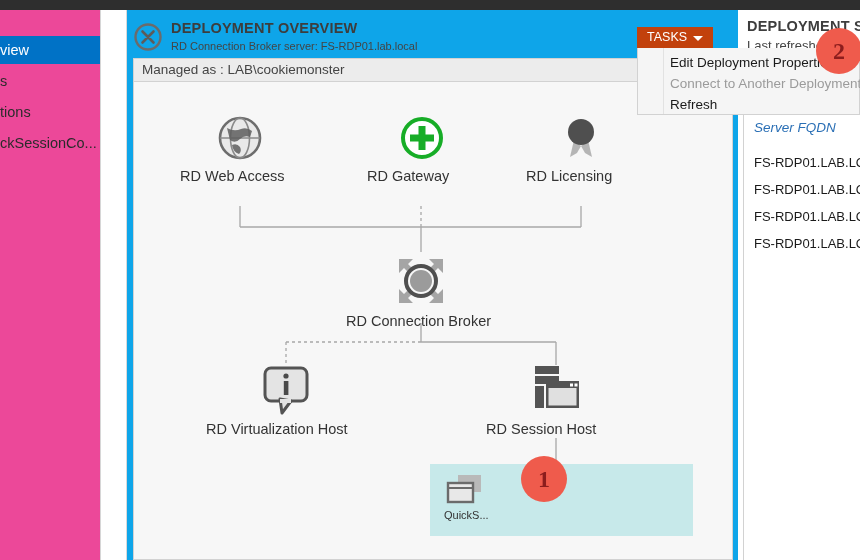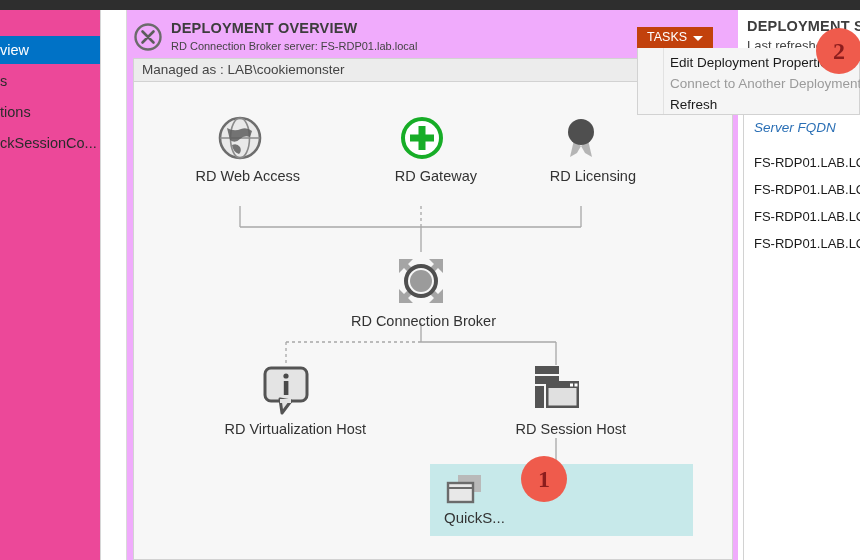--- a/index.html
+++ b/index.html
@@ -28,21 +28,21 @@
     padding-left: 0px; margin-left: -14px;
     font-size: 14.5px; color: #2b2b2b; white-space: nowrap;
     padding-right: 6px;
   }
   .nav-item.sel { background: #0072c6; color: #ffffff; }
   .nav-sp { height: 3px; }
 
   
   .main {
     position: absolute; left: 126px; top: 10px; width: 612px; height: 550px;
-    background: #f0abfc; border-left: 1px solid #d9d9d9;
+    background: #0ea5e9; border-left: 1px solid #d9d9d9;
   }
   .hdr { position: absolute; left: 0; top: 0; width: 612px; height: 44px; }
   .hdr-icon {
     position: absolute; left: 6px; top: 12px; width: 30px; height: 30px;
   }
   .hdr-title {
     position: absolute; left: 44px; top: 10px;
     font-size: 14.5px; font-weight: bold; color: #3d3d3d;
     letter-spacing: 0.2px;
   }
@@ -59,30 +59,30 @@
   }
 
   .canvas {
     position: absolute; left: 6px; top: 72px; width: 600px; height: 478px;
     background: #f7f7f7; border-left: 1px solid #d2d2d2;
     border-right: 1px solid #d2d2d2; border-bottom: 1px solid #d2d2d2;
     overflow: hidden;
   }
 
   
-  .node { position: absolute; text-align: right; }
+  .node { position: absolute; text-align: left; }
   .node .glyph { height: 50px; display: flex; align-items: flex-end; justify-content: center; }
   .node .lbl {
     margin-top: 6px; font-size: 14.5px; color: #333333; white-space: nowrap;
   }
 
   .hl-box {
     position: absolute; background: #c7e9ea; border: 0;
   }
-  .hl-lbl { font-size: 15px; color: #333333; white-space: nowrap; }
+  .hl-lbl { font-size: 11px; color: #333333; white-space: nowrap; }
 
   
   .right {
     position: absolute; left: 739px; top: 10px; width: 121px; height: 550px;
     background: #ffffff;
   }
   .right-title {
     position: absolute; left: 8px; top: 8px;
     font-size: 14.5px; font-weight: bold; color: #3d3d3d; white-space: nowrap;
     letter-spacing: 0.2px;

